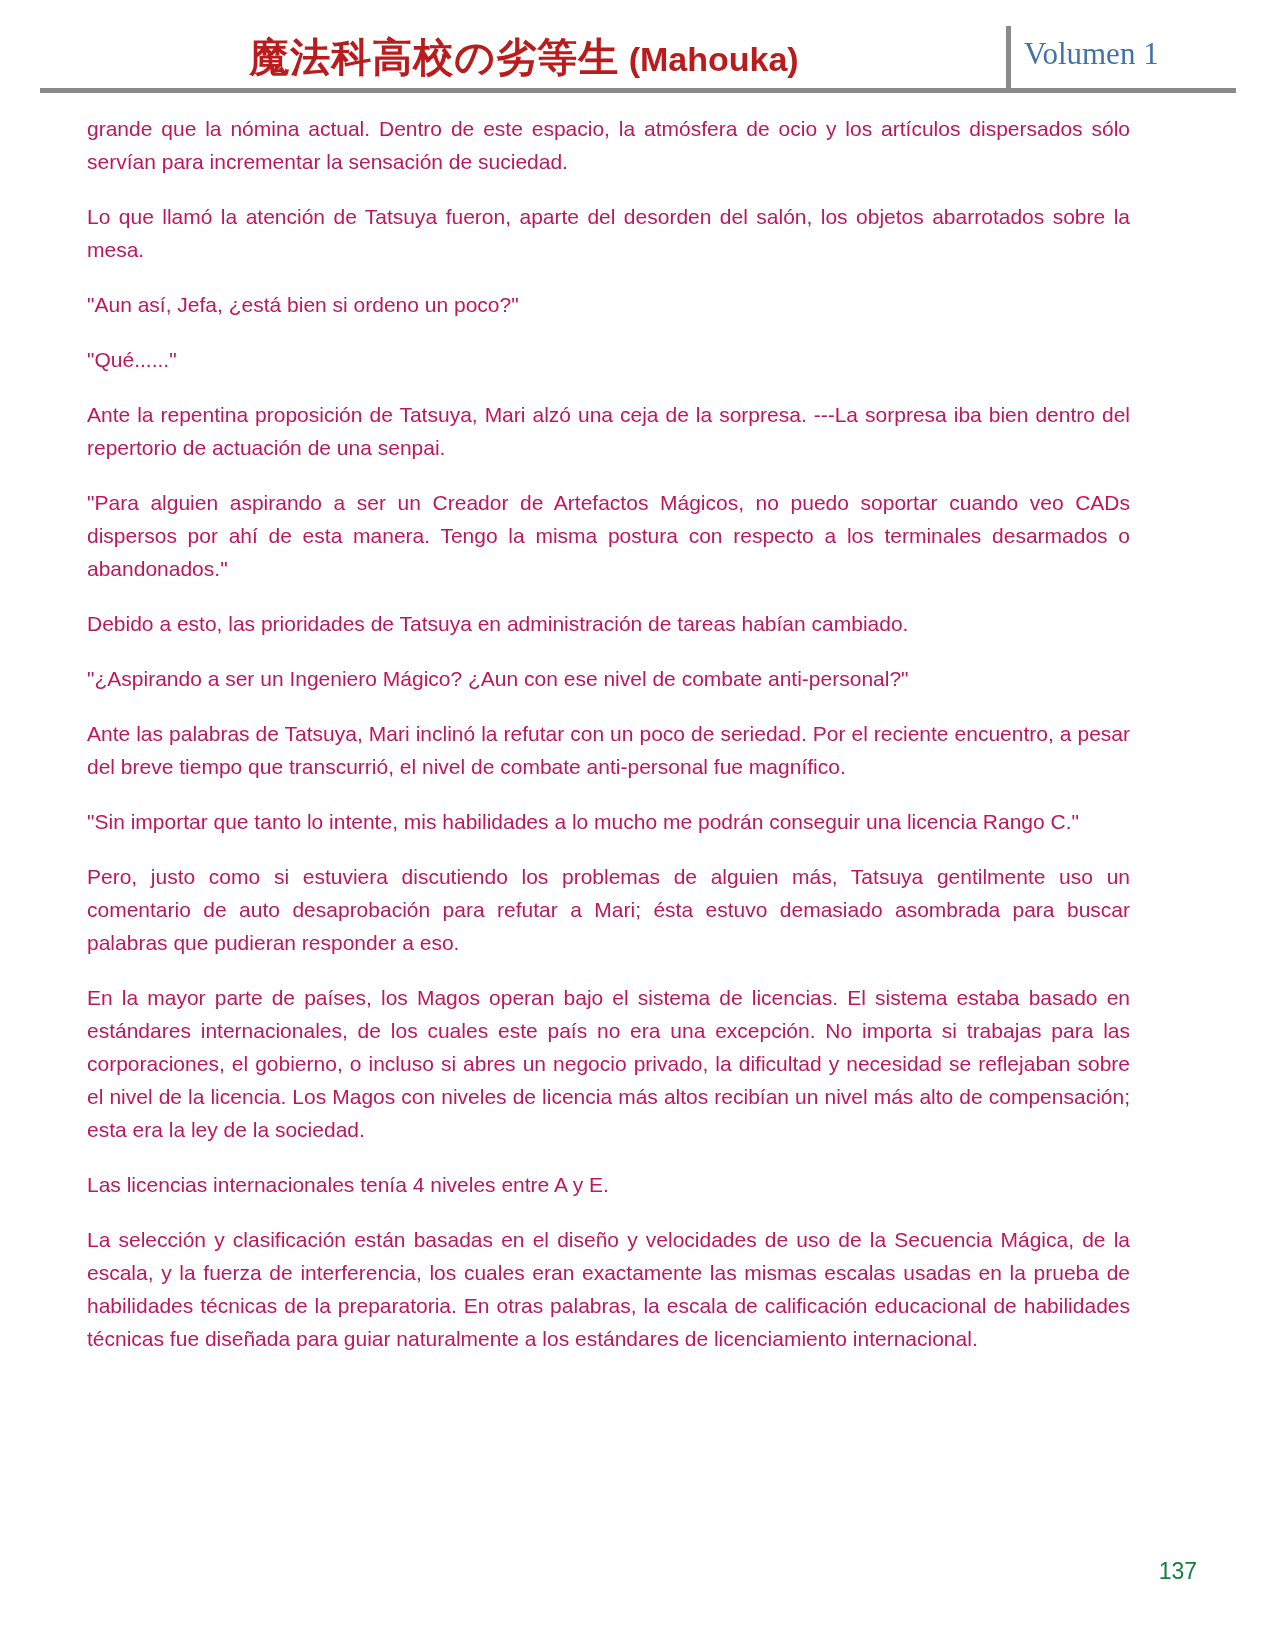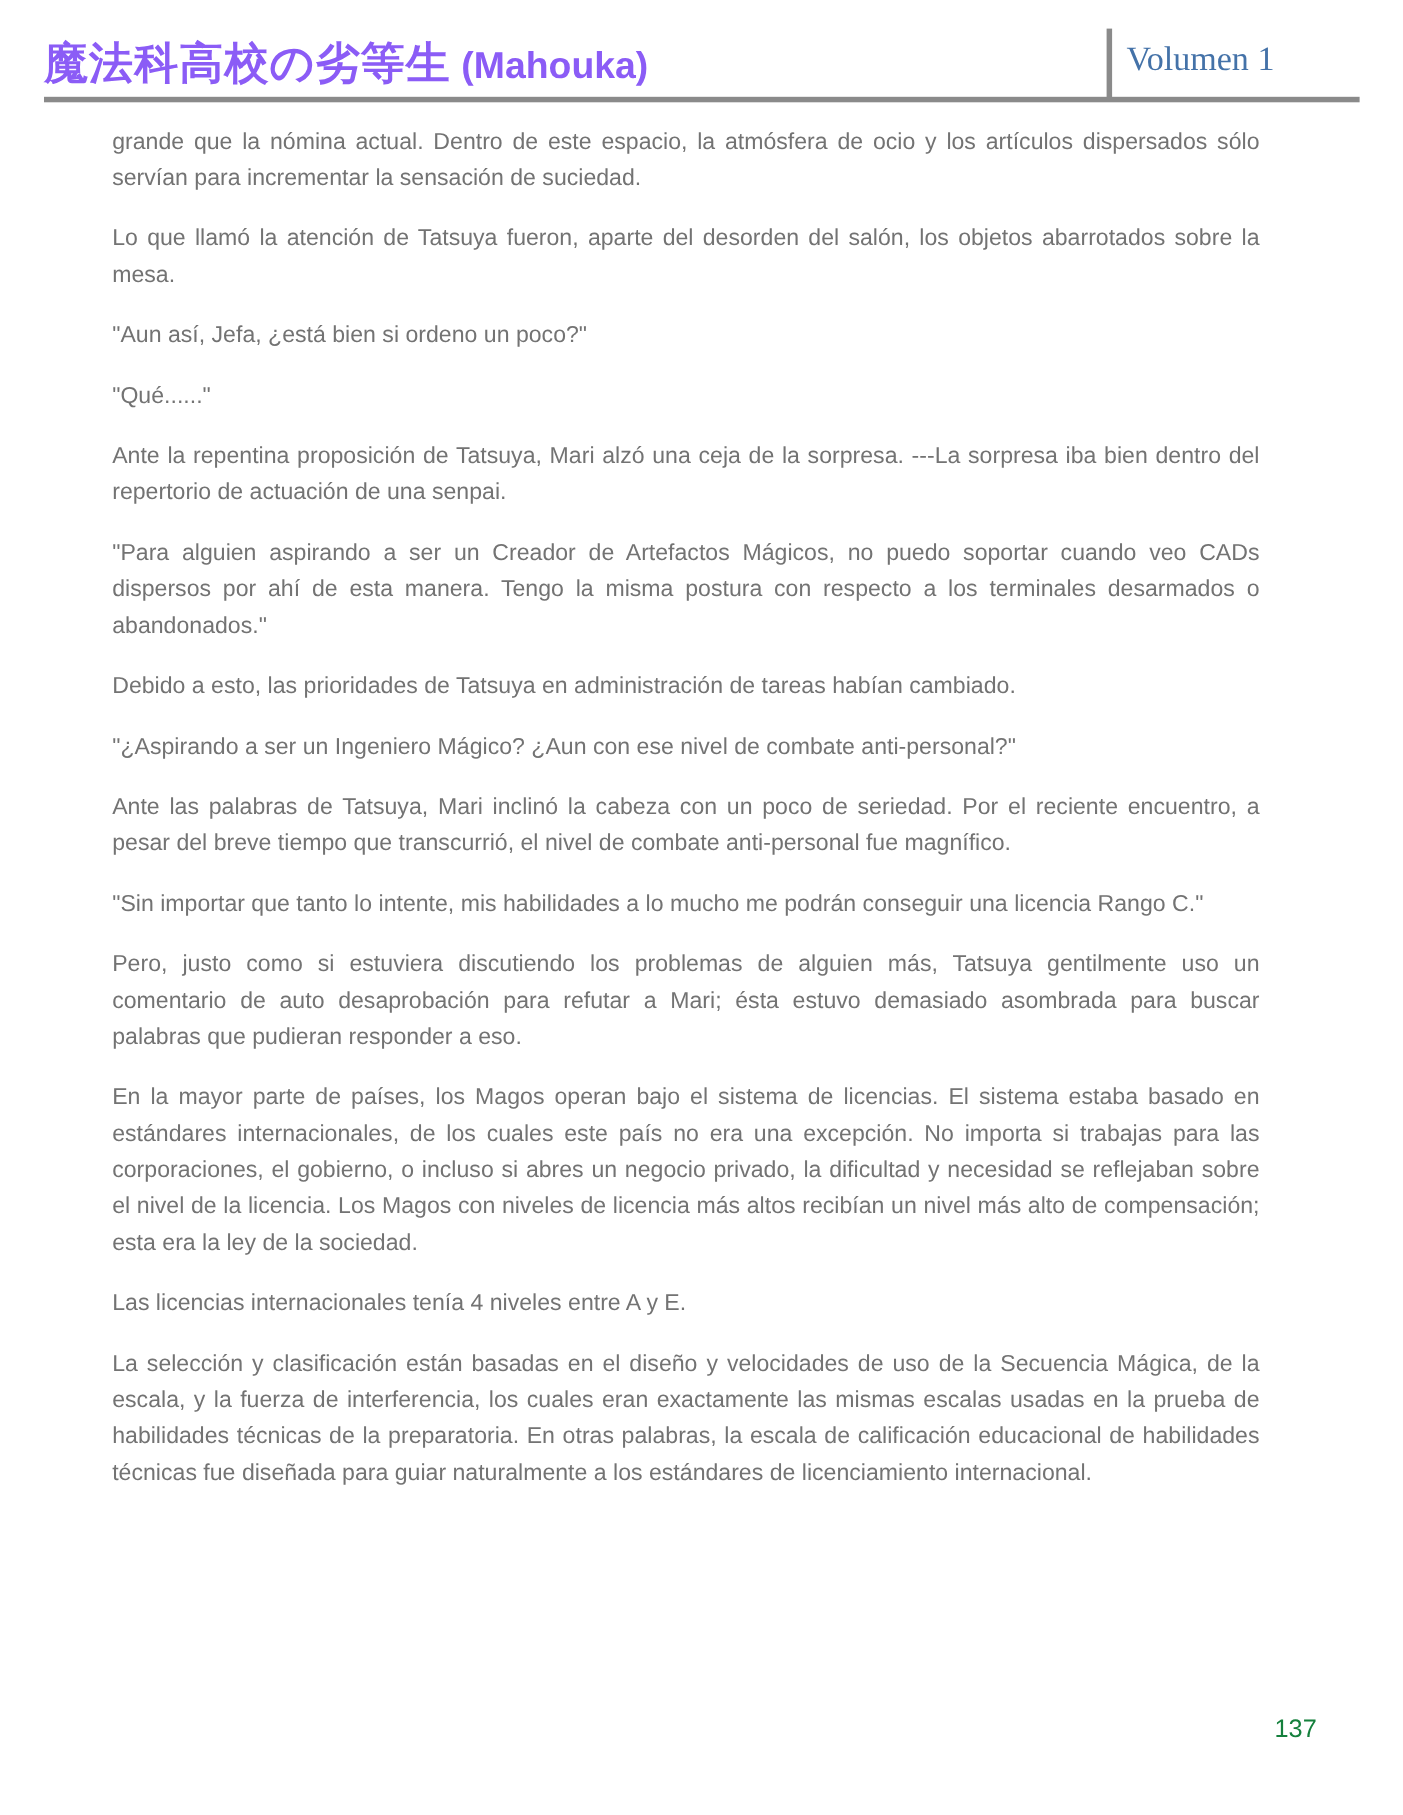--- a/index.html
+++ b/index.html
@@ -22,22 +22,22 @@
     top: 0;
     left: 40px;
     right: 39px;
     height: 92px;
   }
   .title-wrap {
     position: absolute;
     left: 0;
     width: 968px;
     top: 30px;
-    text-align: left;
-    color: #8b5cf6;
+    text-align: center;
+    color: #b91c1c;
     white-space: nowrap;
   }
   .title-jp {
     font-family: "Liberation Serif", "DejaVu Serif", serif;
     font-size: 40px;
     font-weight: 600;
     letter-spacing: 1px;
   }
   .title-suffix {
     font-family: "Liberation Sans", sans-serif;
@@ -68,23 +68,23 @@
     left: 40px;
     right: 39px;
     height: 5px;
     background: #8a8a8a;
   }
 
   
   .body-text {
     position: absolute;
     top: 112px;
-    left: 102px;
+    left: 87px;
     width: 1043px;
-    color: #737373;
+    color: #be185d;
   }
   .body-text p {
     margin: 0 0 22px 0;
     font-size: 21px;
     line-height: 33px;
     text-align: justify;
     text-justify: inter-word;
   }
 
   
@@ -113,21 +113,21 @@
 
   <main class="body-text">
       <p>grande que la nómina actual. Dentro de este espacio, la atmósfera de ocio y los artículos dispersados sólo servían para incrementar la sensación de suciedad.</p>
       <p>Lo que llamó la atención de Tatsuya fueron, aparte del desorden del salón, los objetos abarrotados sobre la mesa.</p>
       <p>"Aun así, Jefa, ¿está bien si ordeno un poco?"</p>
       <p>"Qué......"</p>
       <p>Ante la repentina proposición de Tatsuya, Mari alzó una ceja de la sorpresa. ---La sorpresa iba bien dentro del repertorio de actuación de una senpai.</p>
       <p>"Para alguien aspirando a ser un Creador de Artefactos Mágicos, no puedo soportar cuando veo CADs dispersos por ahí de esta manera. Tengo la misma postura con respecto a los terminales desarmados o abandonados."</p>
       <p>Debido a esto, las prioridades de Tatsuya en administración de tareas habían cambiado.</p>
       <p>"¿Aspirando a ser un Ingeniero Mágico? ¿Aun con ese nivel de combate anti-personal?"</p>
-      <p>Ante las palabras de Tatsuya, Mari inclinó la cabeza con un poco de seriedad. Por el reciente encuentro, a pesar del breve tiempo que transcurrió, el nivel de combate anti-personal fue magnífico.</p>
+      <p>Ante las palabras de Tatsuya, Mari inclinó la refutar con un poco de seriedad. Por el reciente encuentro, a pesar del breve tiempo que transcurrió, el nivel de combate anti-personal fue magnífico.</p>
       <p>"Sin importar  que tanto lo intente, mis habilidades a lo mucho me podrán conseguir una licencia Rango C."</p>
       <p>Pero, justo como si estuviera discutiendo los problemas de alguien más, Tatsuya gentilmente uso un comentario de auto desaprobación para refutar a Mari; ésta estuvo demasiado asombrada para buscar palabras que pudieran responder a eso.</p>
       <p>En la mayor parte de países, los Magos operan bajo el sistema de licencias. El sistema estaba basado en estándares internacionales, de los cuales este país no era una excepción. No importa si trabajas para las corporaciones, el gobierno, o incluso si abres un negocio privado, la dificultad y necesidad se reflejaban sobre el nivel de la licencia. Los Magos con niveles de licencia más altos recibían un nivel más alto de compensación; esta era la ley de la sociedad.</p>
       <p>Las licencias internacionales tenía 4 niveles entre A y E.</p>
       <p>La selección y clasificación están basadas en el diseño y velocidades de uso de la Secuencia Mágica, de la escala, y la fuerza de interferencia, los cuales eran exactamente las mismas escalas usadas en la prueba de habilidades técnicas de la preparatoria. En otras palabras, la escala de calificación educacional de habilidades técnicas fue diseñada para guiar naturalmente a los estándares de licenciamiento internacional.</p>
     </main>
 
   <div class="page-number">137</div>
 
 </div>

